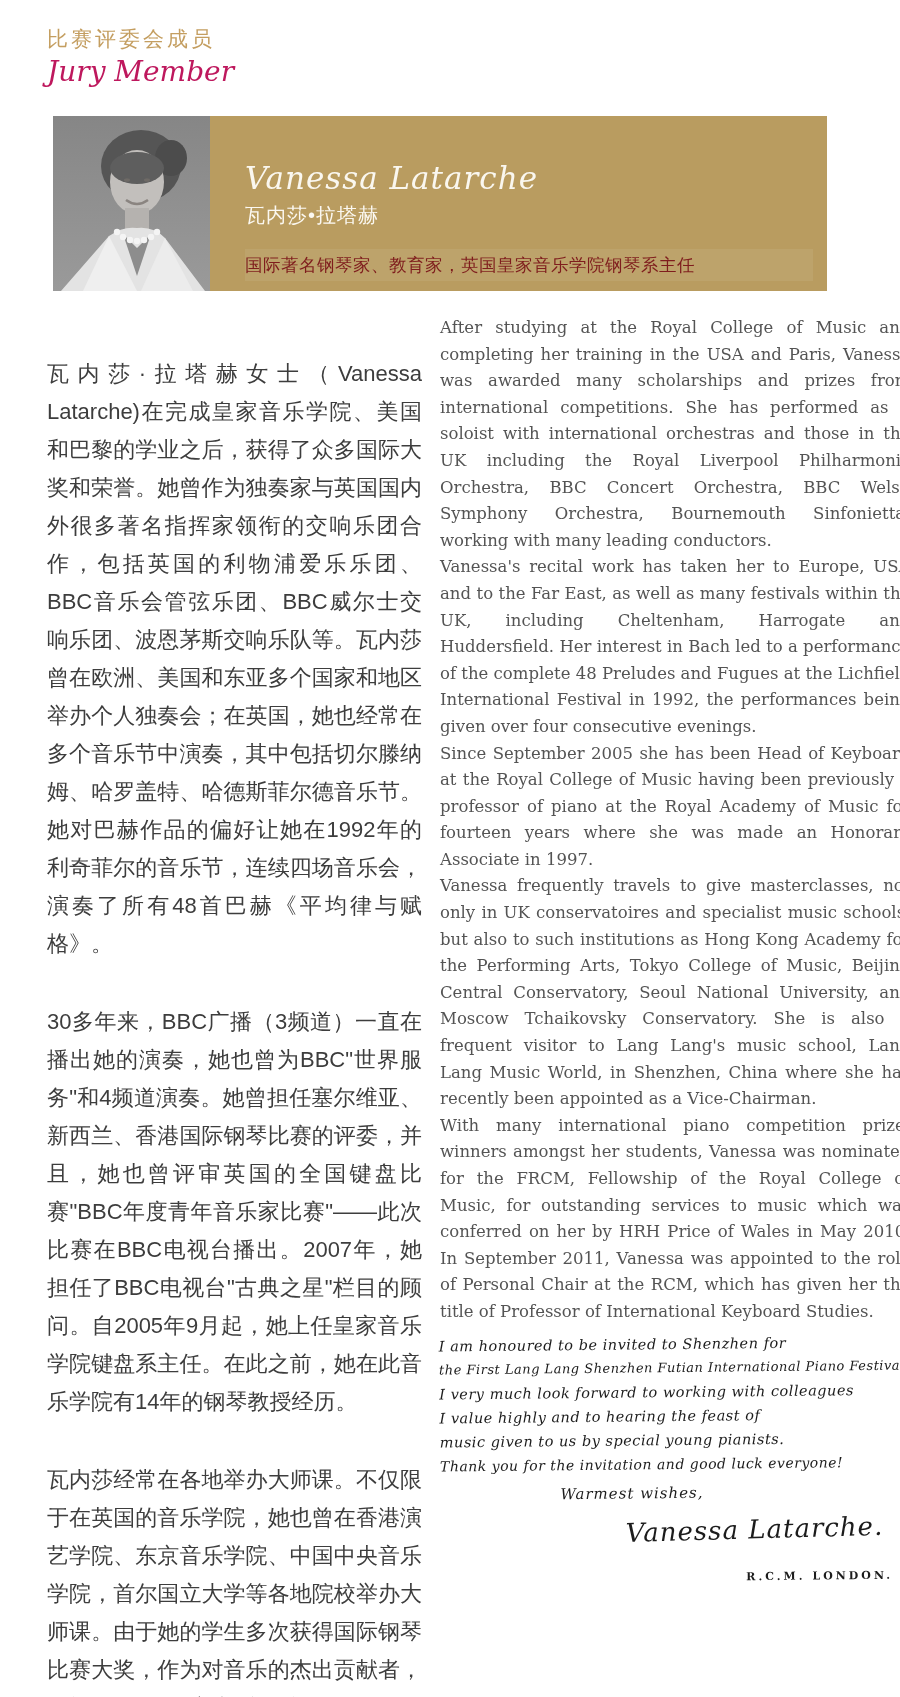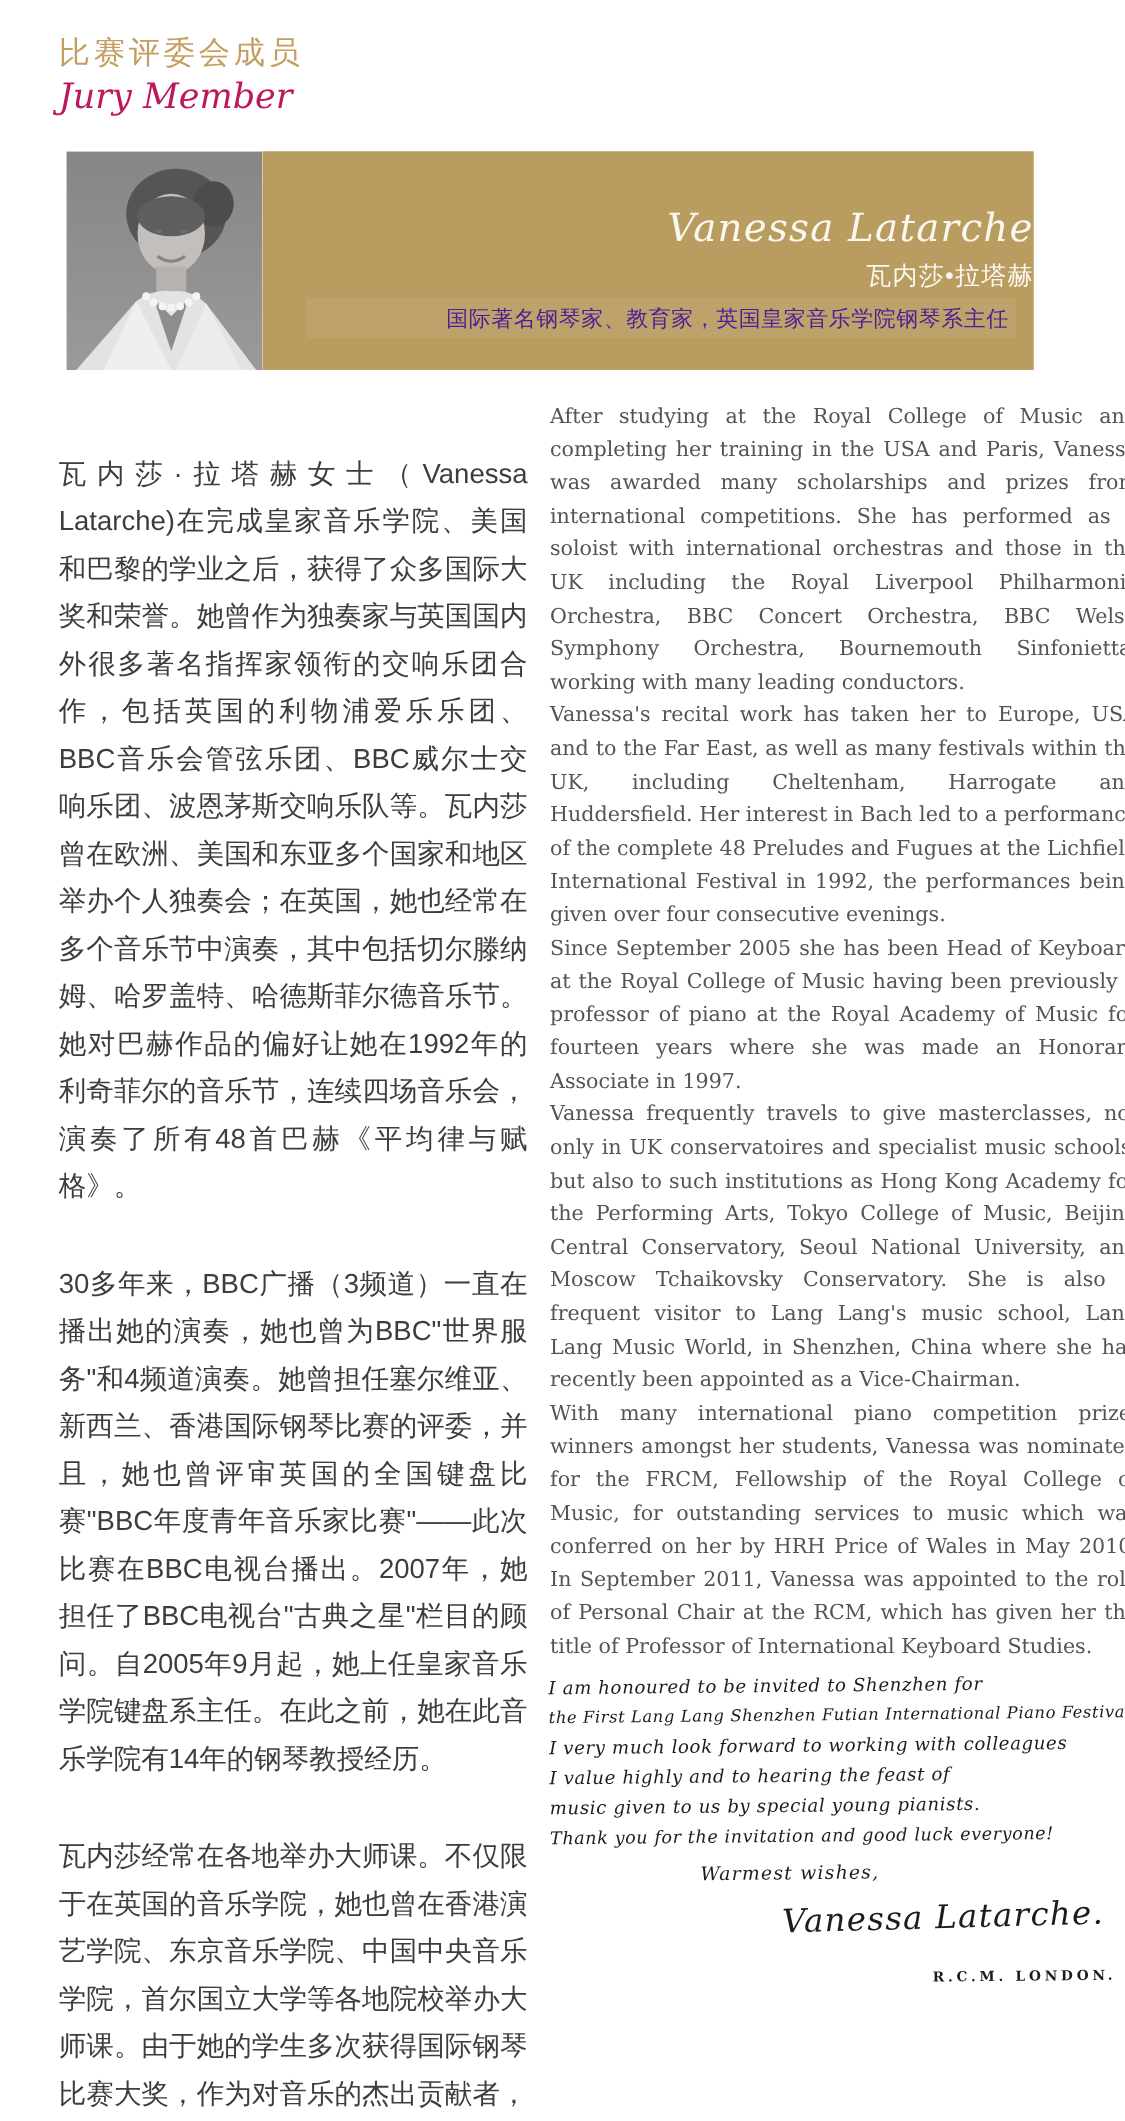--- a/index.html
+++ b/index.html
@@ -14,21 +14,21 @@
   .page {
     width: 900px;
     min-height: 1697px;
     background: #ffffff;
     padding: 25px 0 30px 47px;
   }
 
   
   .heading { margin-bottom: 28px; }
   .title-cn {
-    font-size: 25px;
+    font-size: 21px;
     letter-spacing: 3px;
     color: #c49e60;
     font-weight: 400;
     font-family: "Liberation Sans", sans-serif;
   }
   .title-en {
     font-size: 28px;
     font-style: italic;
     color: #be185d;
     font-family: "DejaVu Serif", "Liberation Serif", serif;
@@ -49,41 +49,40 @@
     overflow: hidden;
   }
   .banner .photo svg { display: block; }
   .banner .gold {
     flex: 1;
     background: #b99c60;
     padding: 0 0 0 35px;
     display: flex;
     flex-direction: column;
     position: relative;
-    text-align: right;
   }
   .name-en {
     margin-top: 44px;
     color: #faf7ef;
     font-size: 31px;
     font-style: italic;
     font-family: "DejaVu Serif", "Liberation Serif", serif;
     letter-spacing: 1px;
   }
   .name-cn {
     margin-top: 6px;
     color: #fbf8f1;
     font-size: 20px;
     letter-spacing: 1px;
   }
   .banner-subtitle {
     margin-top: auto;
-    margin-bottom: 25px;
+    margin-bottom: 10px;
     margin-right: 14px;
-    color: #4c1d95;
+    color: #7f1d1d;
     font-size: 17.5px;
     letter-spacing: 0.5px;
     background: rgba(255,255,255,0.07);
     padding: 4px 6px 4px 0;
     align-self: stretch;
   }
 
   
   .content {
     display: flex;

